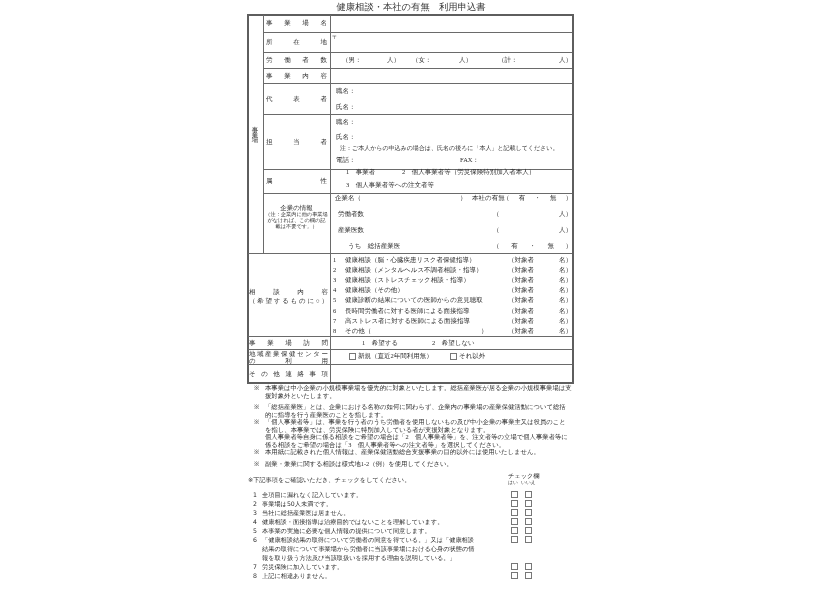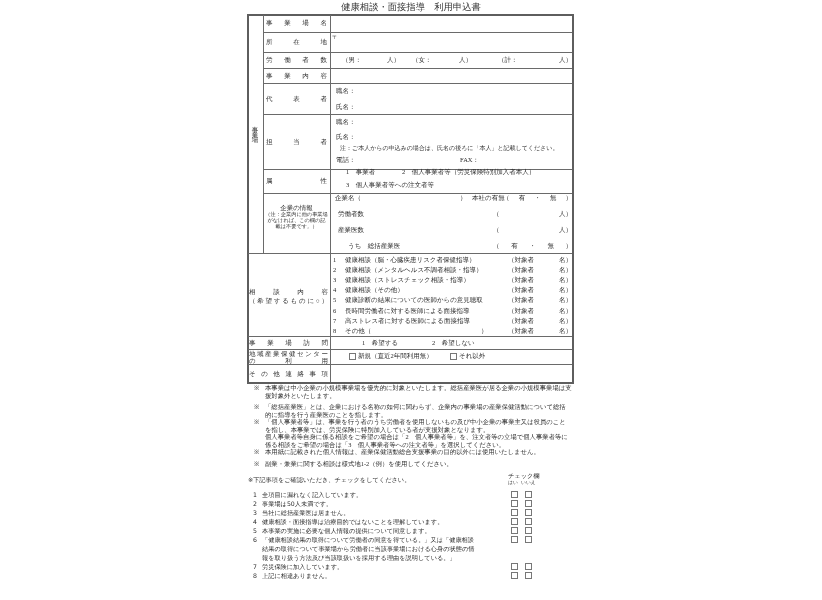--- a/index.html
+++ b/index.html
@@ -24,21 +24,21 @@
   .cl-col{position:absolute;left:508px;top:472px;font-size:6.2px;line-height:7px;white-space:nowrap;}
   .cl-yn{position:absolute;top:480px;font-size:4.8px;line-height:6px;white-space:nowrap;}
   .cl-list{position:absolute;left:253px;top:490px;width:240px;font-size:6.2px;line-height:9px;}
   .cl-item{display:flex;}
   .cl-num{width:9px;flex:none;}
   .cl-text{width:213px;white-space:normal;}
 </style>
 </head>
 <body>
 
-<div class="title">健康相談・面接指導　利用申込書</div>
+<div class="title">健康相談・本社の有無　利用申込書</div>
 
 <div class="frame"></div>
 <div class="hl" style="left:263px;top:32px;width:309px;"></div>
 <div class="hl" style="left:263px;top:52px;width:309px;"></div>
 <div class="hl" style="left:263px;top:68px;width:309px;"></div>
 <div class="hl" style="left:263px;top:83px;width:309px;"></div>
 <div class="hl" style="left:263px;top:114px;width:309px;"></div>
 <div class="hl" style="left:263px;top:169px;width:309px;"></div>
 <div class="hl" style="left:263px;top:193px;width:309px;"></div>
 <div class="hl" style="left:248px;top:253px;width:324px;"></div>

